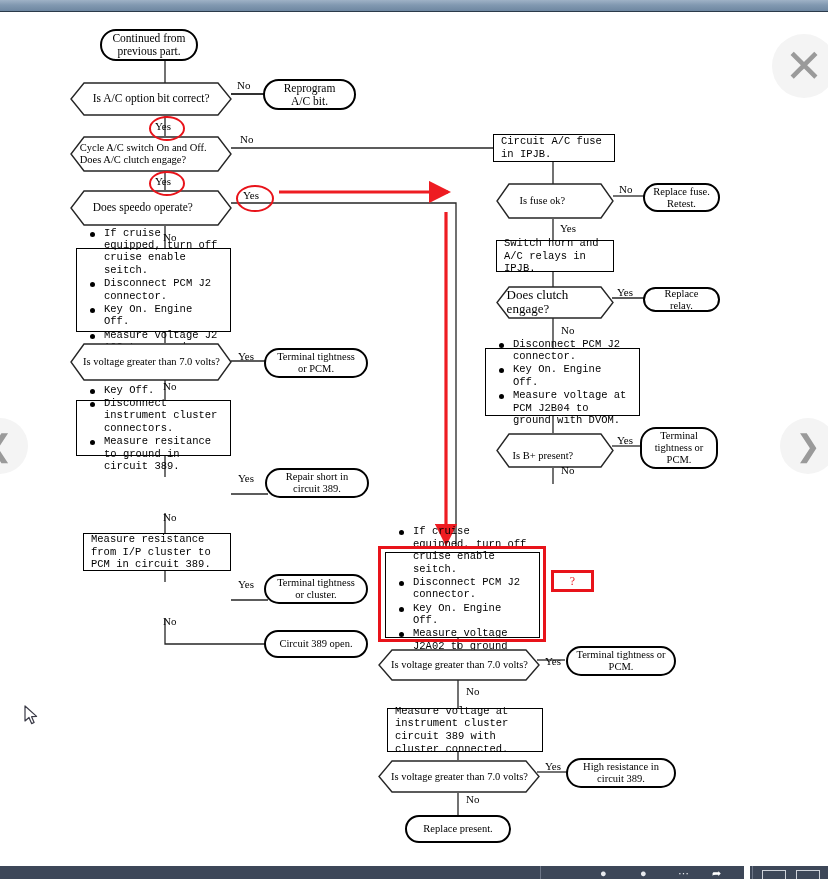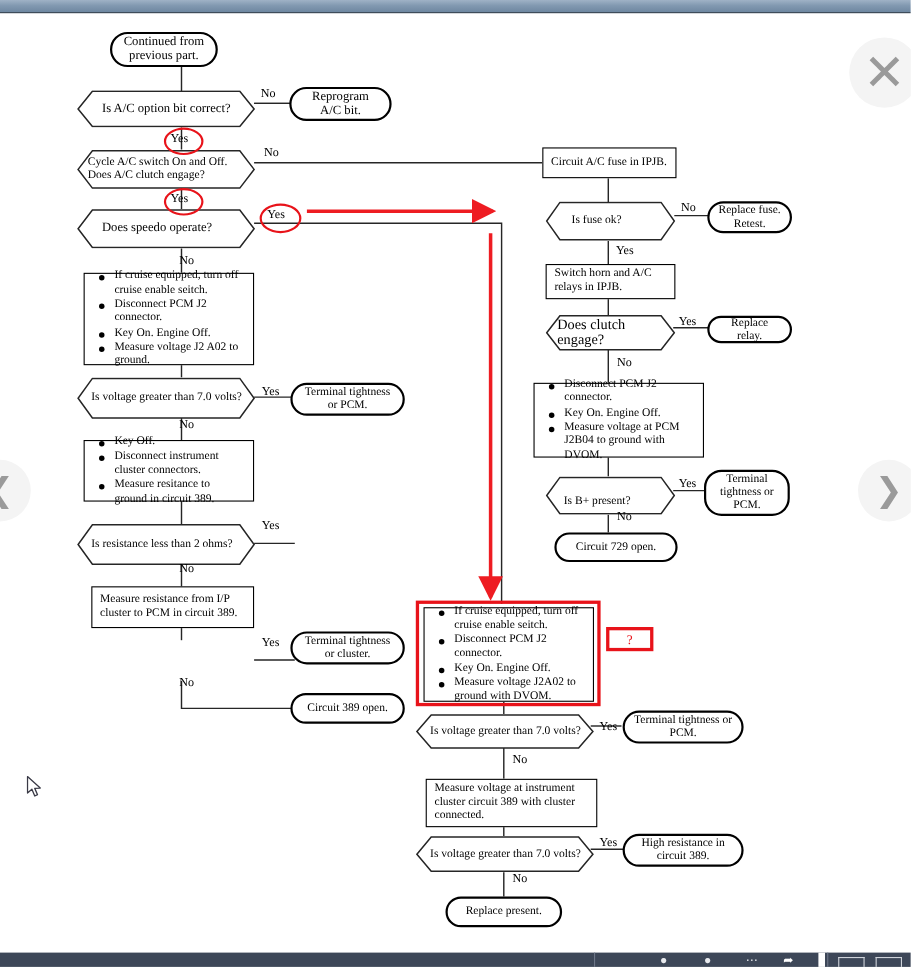--- a/index.html
+++ b/index.html
@@ -63,21 +63,21 @@
   
   .term{
     border:2.5px solid #000;border-radius:16px;
     justify-content:center;text-align:center;
     line-height:1.12;padding:2px 8px;
   }
 
   
   .proc{
     border:1px solid #000;
-    padding:4px 7px;line-height:1.2;
+    padding:4px 7px;line-height:1.2;font-family:Liberation Mono, monospace;
   }
 
   
   .proc ul{margin:0;padding:0 0 0 20px;list-style:none;}
   .proc li{position:relative;line-height:1.18;margin:1px 0;}
   .proc li:before{
     content:"";position:absolute;left:-14px;top:5px;
     width:5px;height:5px;border-radius:50%;background:#000;
   }
 
@@ -228,27 +228,24 @@
     </div>
 
     <div class="node proc" style="left:76px;top:388px;width:155px;height:56px;font-size:10.5px;">
       <ul>
         <li>Key Off.</li>
         <li>Disconnect instrument cluster connectors.</li>
         <li>Measure resitance to ground in circuit 389.</li>
       </ul>
     </div>
 
-    <div class="node dec" style="left:70px;top:464px;width:162px;height:38px;font-size:10.5px;">
-      <svg class="hexline" viewBox="0 0 162 38" preserveAspectRatio="none">
-        <polygon points="14,1 148,1 161,19 148,37 14,37 1,19" fill="#fff" stroke="#262626" stroke-width="1.4" vector-effect="non-scaling-stroke"></polygon>
-      </svg>
-      <span class="lbl" style="left:8%;width:86%;">Is resistance less than 2 ohms?</span>
-    </div>
-
+
+    <div class="node term" style="left:265px;top:456px;width:104px;height:30px;font-size:10.5px;">
+      <span class="txt">Repair short in circuit 389.</span>
+    </div>
 
     <div class="node proc" style="left:83px;top:521px;width:148px;height:38px;font-size:10.5px;">
       <span class="txt">Measure resistance from I/P cluster to PCM in circuit 389.</span>
     </div>
 
 
     <div class="node term" style="left:264px;top:562px;width:104px;height:30px;font-size:10.5px;">
       <span class="txt">Terminal tightness or cluster.</span>
     </div>
 
@@ -298,23 +295,20 @@
       <svg class="hexline" viewBox="0 0 118 35" preserveAspectRatio="none">
         <polygon points="13,1 105,1 117,17.5 105,34 13,34 1,17.5" fill="#fff" stroke="#262626" stroke-width="1.4" vector-effect="non-scaling-stroke"></polygon>
       </svg>
       <span class="lbl" style="left:14%;">Is B+ present?</span>
     </div>
 
     <div class="node term" style="left:640px;top:415px;width:78px;height:42px;font-size:10.5px;">
       <span class="txt">Terminal tightness or PCM.</span>
     </div>
 
-    <div class="node term" style="left:504px;top:472px;width:112px;height:27px;font-size:10.5px;">
-      <span class="txt">Circuit 729 open.</span>
-    </div>
 
     <div class="node proc" style="left:385px;top:540px;width:155px;height:86px;font-size:10.5px;">
       <ul>
         <li>If cruise equipped, turn off cruise enable seitch.</li>
         <li>Disconnect PCM J2 connector.</li>
         <li>Key On. Engine Off.</li>
         <li>Measure voltage J2A02 to ground with DVOM.</li>
       </ul>
     </div>
 

